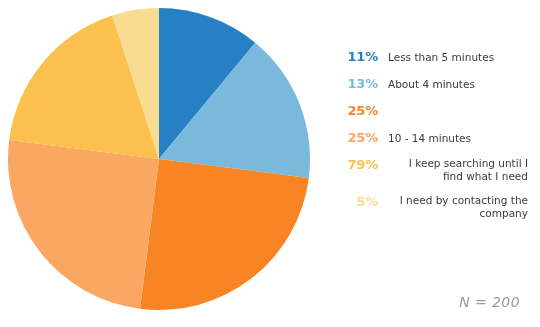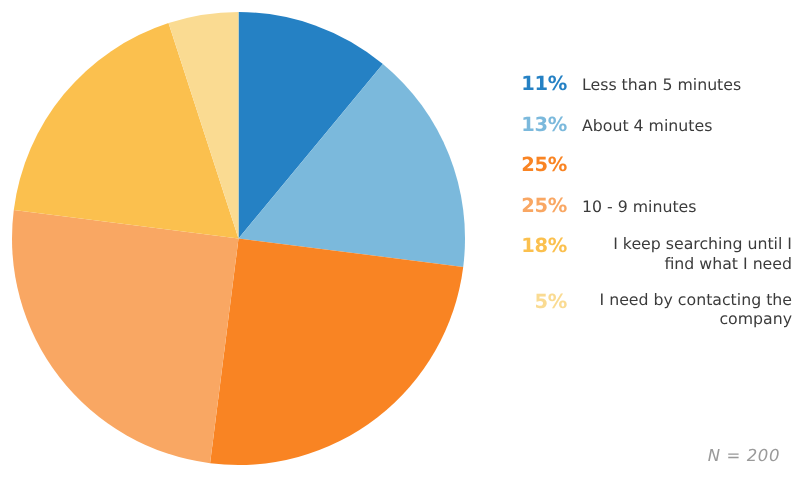--- a/index.html
+++ b/index.html
@@ -71,21 +71,21 @@
   .legend-row.two-line .legend-label {
     padding-top: 1px;
     text-align: right;
   }
 
   
   #footnote {
     position: absolute;
     right: 20px;
     bottom: 17px;
-    font-size: 11px;
+    font-size: 14px;
     font-style: italic;
     color: #9a9a9a;
     letter-spacing: 0.4px;
   }
 </style>
 </head>
 <body>
 
 <div id="chart-root">
 
@@ -113,25 +113,25 @@
       <span class="legend-pct" style="color: rgb(123, 185, 220);">13%</span>
       <span class="legend-label">About 4 minutes</span>
     </div>
 
     <div class="legend-row">
       <span class="legend-pct" style="color: rgb(249, 132, 35);">25%</span>
     </div>
 
     <div class="legend-row">
       <span class="legend-pct" style="color: rgb(249, 167, 99);">25%</span>
-      <span class="legend-label">10 - 9 minutes</span>
+      <span class="legend-label">10 - 14 minutes</span>
     </div>
 
     <div class="legend-row two-line">
-      <span class="legend-pct" style="color: rgb(251, 192, 78);">18%</span>
+      <span class="legend-pct" style="color: rgb(251, 192, 78);">79%</span>
       <span class="legend-label">I keep searching until I find what I need</span>
     </div>
 
     <div class="legend-row two-line">
       <span class="legend-pct" style="color: rgb(250, 219, 146);">5%</span>
       <span class="legend-label">I need by contacting the company</span>
     </div>
 
   </div>
 

